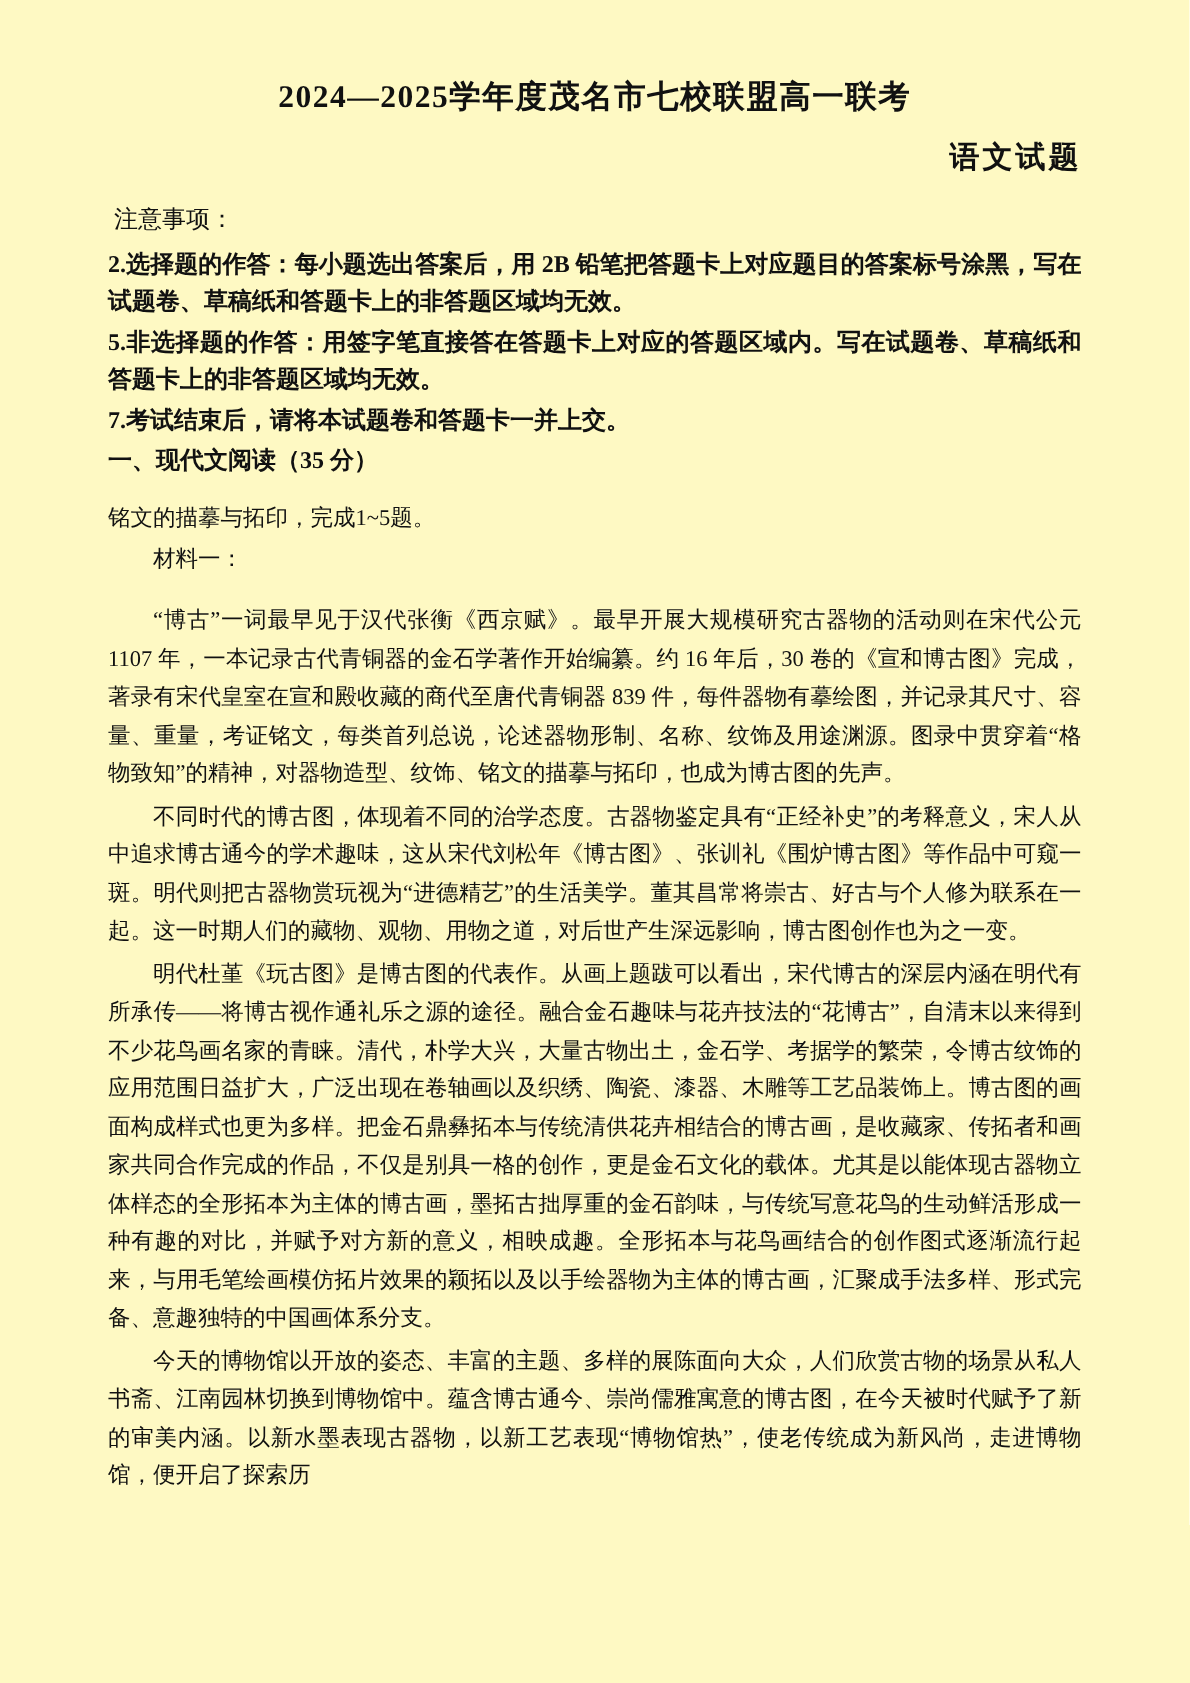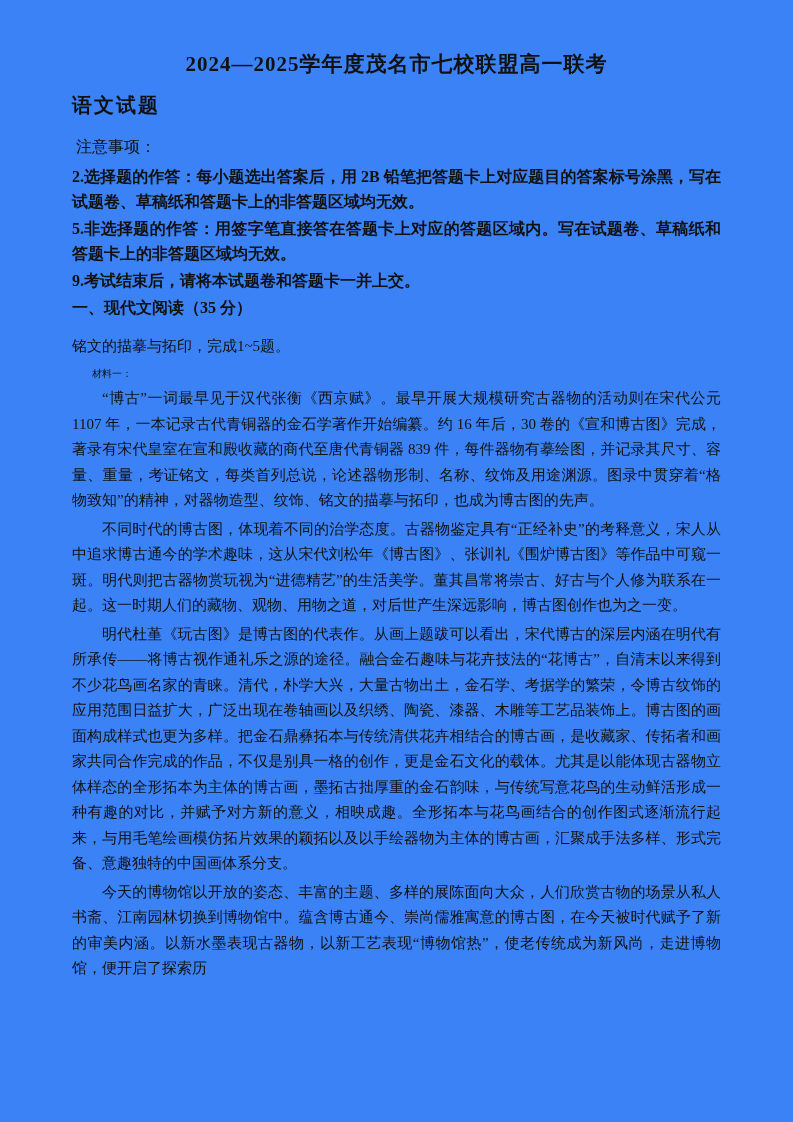--- a/index.html
+++ b/index.html
@@ -12,34 +12,34 @@
     height: 1122px;
     font-family: "Liberation Serif", "DejaVu Serif", serif;
     color: #111111;
   }
   .page {
     box-sizing: border-box;
     width: 793px;
     height: 1122px;
     padding: 50px 72px 24px 72px;
     overflow: hidden;
-    background: #3b82f6;
+    background: #fef9c3;
   }
   .title-1 {
     font-size: 21px;
     font-weight: bold;
     text-align: center;
     margin: 0 0 14px 0;
     line-height: 28px;
     letter-spacing: 1px;
   }
   .title-2 {
     font-size: 20px;
     font-weight: bold;
-    text-align: left;
+    text-align: right;
     margin: 0 0 16px 0;
     line-height: 26px;
     letter-spacing: 2px;
   }
   .exam-info {
     font-size: 17px;
     font-weight: bold;
     text-align: center;
     margin: 0 0 10px 0;
     line-height: 24px;
@@ -64,22 +64,22 @@
     margin: 2px 0 12px 0;
     line-height: 26px;
   }
   .sub-heading, .instruction {
     font-size: 15px;
     font-weight: normal;
     margin: 0;
     line-height: 26px;
   }
   .material-label {
-    font-size: 10px;
-    margin: 2px 0 0 0;
+    font-size: 15px;
+    margin: 2px 0 16px 0;
     line-height: 25px;
     text-indent: 2em;
   }
   .body-para {
     font-size: 15px;
     margin: 0 0 3px 0;
     line-height: 25.5px;
     text-indent: 2em;
     text-align: justify;
     text-justify: inter-ideograph;
@@ -89,21 +89,21 @@
 <body>
 
 <div class="page">
 
   <h1 class="title-1">2024—2025学年度茂名市七校联盟高一联考</h1>
   <h2 class="title-2">语文试题</h2>
 
   <p class="notice-heading">注意事项：</p>
   <p class="notice-item">2.选择题的作答：每小题选出答案后，用 2B 铅笔把答题卡上对应题目的答案标号涂黑，写在试题卷、草稿纸和答题卡上的非答题区域均无效。</p>
   <p class="notice-item">5.非选择题的作答：用签字笔直接答在答题卡上对应的答题区域内。写在试题卷、草稿纸和答题卡上的非答题区域均无效。</p>
-  <p class="notice-item">9.考试结束后，请将本试题卷和答题卡一并上交。</p>
+  <p class="notice-item">7.考试结束后，请将本试题卷和答题卡一并上交。</p>
 
   <p class="section-heading">一、现代文阅读（35 分）</p>
   <p class="instruction">铭文的描摹与拓印，完成1~5题。</p>
 
   <p class="material-label">材料一：</p>
 
   <p class="body-para">“博古”一词最早见于汉代张衡《西京赋》。最早开展大规模研究古器物的活动则在宋代公元 1107 年，一本记录古代青铜器的金石学著作开始编纂。约 16 年后，30 卷的《宣和博古图》完成，著录有宋代皇室在宣和殿收藏的商代至唐代青铜器 839 件，每件器物有摹绘图，并记录其尺寸、容量、重量，考证铭文，每类首列总说，论述器物形制、名称、纹饰及用途渊源。图录中贯穿着“格物致知”的精神，对器物造型、纹饰、铭文的描摹与拓印，也成为博古图的先声。</p>
   <p class="body-para">不同时代的博古图，体现着不同的治学态度。古器物鉴定具有“正经补史”的考释意义，宋人从中追求博古通今的学术趣味，这从宋代刘松年《博古图》、张训礼《围炉博古图》等作品中可窥一斑。明代则把古器物赏玩视为“进德精艺”的生活美学。董其昌常将崇古、好古与个人修为联系在一起。这一时期人们的藏物、观物、用物之道，对后世产生深远影响，博古图创作也为之一变。</p>
   <p class="body-para">明代杜堇《玩古图》是博古图的代表作。从画上题跋可以看出，宋代博古的深层内涵在明代有所承传——将博古视作通礼乐之源的途径。融合金石趣味与花卉技法的“花博古”，自清末以来得到不少花鸟画名家的青睐。清代，朴学大兴，大量古物出土，金石学、考据学的繁荣，令博古纹饰的应用范围日益扩大，广泛出现在卷轴画以及织绣、陶瓷、漆器、木雕等工艺品装饰上。博古图的画面构成样式也更为多样。把金石鼎彝拓本与传统清供花卉相结合的博古画，是收藏家、传拓者和画家共同合作完成的作品，不仅是别具一格的创作，更是金石文化的载体。尤其是以能体现古器物立体样态的全形拓本为主体的博古画，墨拓古拙厚重的金石韵味，与传统写意花鸟的生动鲜活形成一种有趣的对比，并赋予对方新的意义，相映成趣。全形拓本与花鸟画结合的创作图式逐渐流行起来，与用毛笔绘画模仿拓片效果的颖拓以及以手绘器物为主体的博古画，汇聚成手法多样、形式完备、意趣独特的中国画体系分支。</p>
   <p class="body-para">今天的博物馆以开放的姿态、丰富的主题、多样的展陈面向大众，人们欣赏古物的场景从私人书斋、江南园林切换到博物馆中。蕴含博古通今、崇尚儒雅寓意的博古图，在今天被时代赋予了新的审美内涵。以新水墨表现古器物，以新工艺表现“博物馆热”，使老传统成为新风尚，走进博物馆，便开启了探索历</p>

